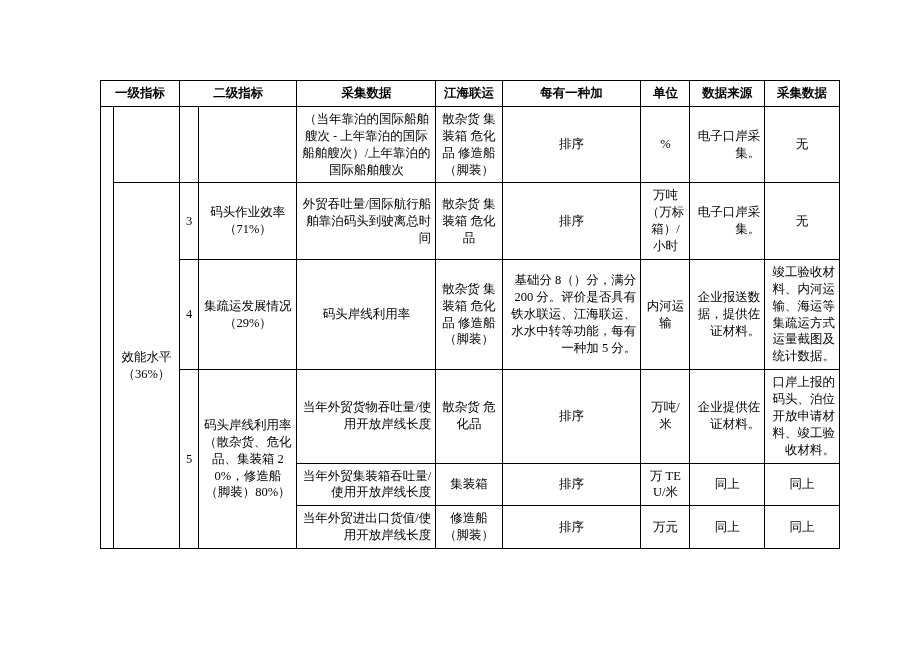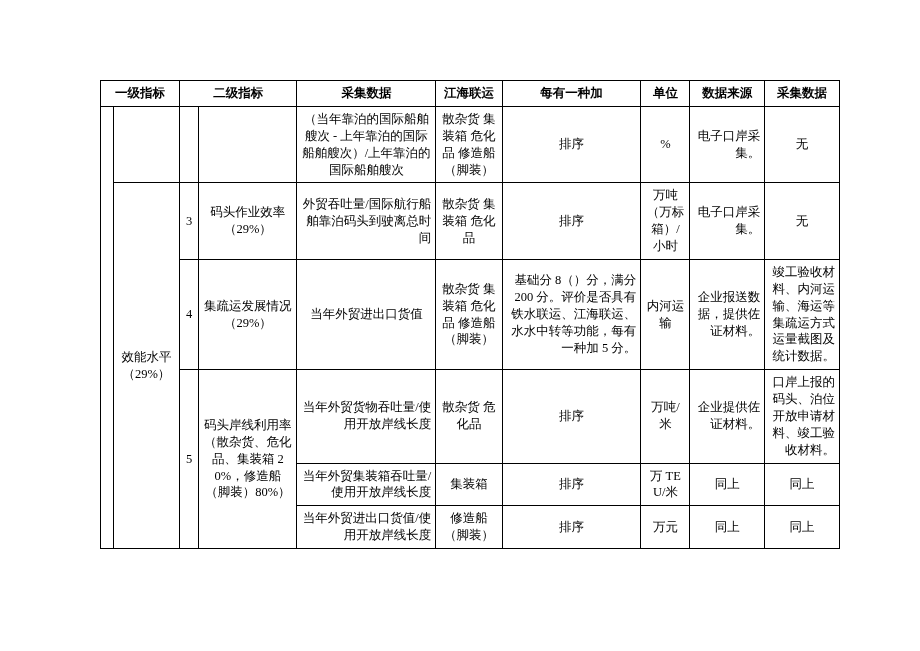--- a/index.html
+++ b/index.html
@@ -71,35 +71,35 @@
         <td></td>
         <td>（当年靠泊的国际船舶艘次 - 上年靠泊的国际船舶艘次）/上年靠泊的国际船舶艘次</td>
         <td>散杂货 集装箱 危化品 修造船（脚装）</td>
         <td>排序</td>
         <td>%</td>
         <td class="left">电子口岸采集。</td>
         <td>无</td>
       </tr>
 
       <tr>
-        <td rowspan="5">效能水平（29%）</td>
+        <td rowspan="5">效能水平（36%）</td>
         <td>3</td>
-        <td>码头作业效率（29%）</td>
+        <td>码头作业效率（71%）</td>
         <td class="left">外贸吞吐量/国际航行船舶靠泊码头到驶离总时间</td>
         <td>散杂货 集装箱 危化品</td>
         <td>排序</td>
         <td>万吨（万标箱）/小时</td>
         <td class="left">电子口岸采集。</td>
         <td>无</td>
       </tr>
 
       <tr>
         <td>4</td>
         <td>集疏运发展情况（29%）</td>
-        <td>当年外贸进出口货值</td>
+        <td>码头岸线利用率</td>
         <td>散杂货 集装箱 危化品 修造船（脚装）</td>
         <td class="left">基础分 8（）分，满分 200 分。评价是否具有铁水联运、江海联运、水水中转等功能，每有一种加 5 分。</td>
         <td>内河运输</td>
         <td class="left">企业报送数据，提供佐证材料。</td>
         <td class="left">竣工验收材料、内河运输、海运等集疏运方式运量截图及统计数据。</td>
       </tr>
 
       <tr>
         <td rowspan="3">5</td>
         <td rowspan="3">码头岸线利用率（散杂货、危化品、集装箱 20%，修造船（脚装）80%）</td>

